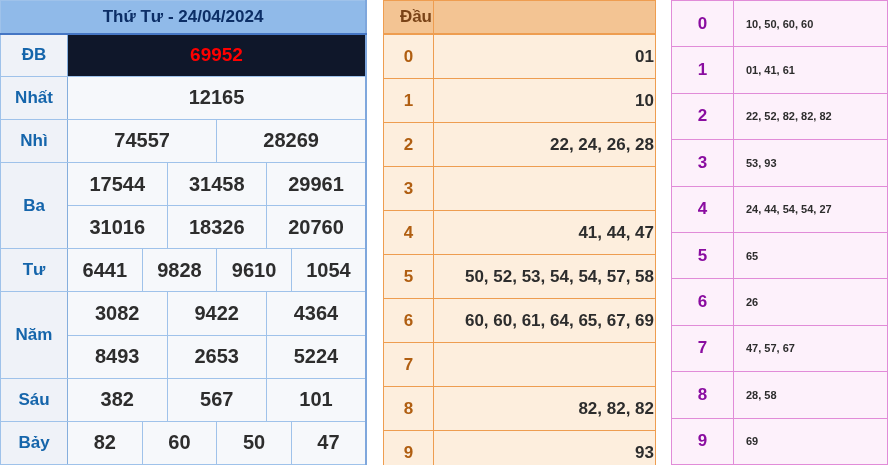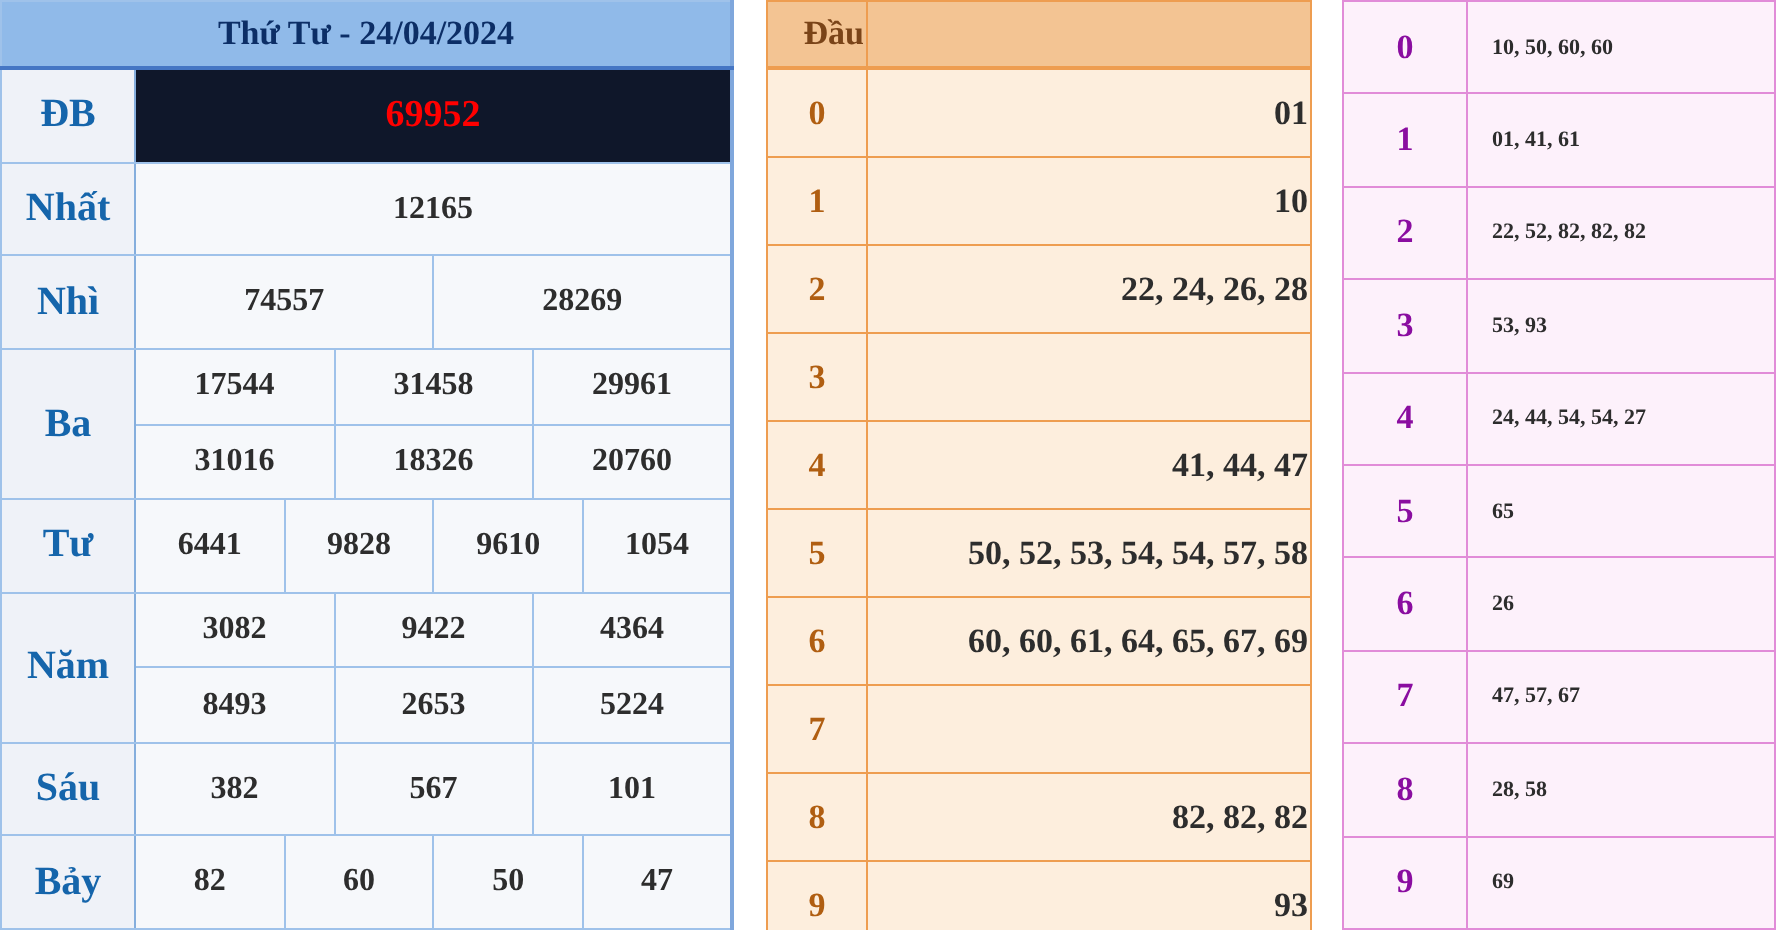--- a/index.html
+++ b/index.html
@@ -1,49 +1,49 @@
 <!DOCTYPE html>
 <html><head>
 <meta charset="utf-8">
 <style>
   html, body { margin: 0; padding: 0; background: #ffffff; }
   .canvas {
     position: relative;
     width: 888px;
     height: 465px;
     background: #ffffff;
-    font-family: Liberation Serif, serif;
+    font-family: Liberation Sans, sans-serif;
     font-weight: bold;
     overflow: hidden;
   }
   table { border-collapse: collapse; table-layout: fixed; position: absolute; top: 0; }
   td, th { overflow: hidden; white-space: nowrap; }
 
   
   .t-results { left: 0; width: 367px; height: 465px; }
   .t-results th, .t-results td { border: 1px solid #9fc2ea; }
   .t-results .hdr th {
     height: 30px;
     background: #90bae9;
     color: #0c2e66;
     font-size: 17px;
     text-align: center;
     border-bottom: 2px solid #4576c4;
   }
   .t-results td.lbl {
     background: #eff2f8;
     color: #1565ab;
-    font-size: 20px;
+    font-size: 17px;
     text-align: center;
     border-right: 1px solid #85aedd;
   }
   .t-results td.val {
     background: #f6f8fb;
     color: #2d2d2d;
-    font-size: 16px;
+    font-size: 20px;
     text-align: center;
   }
   .t-results td.val.db {
     background: #0f172a;
     color: #ff0000;
     font-size: 19px;
   }
   .t-results { border-right: 2px solid #7fa7dc; }
 
   

